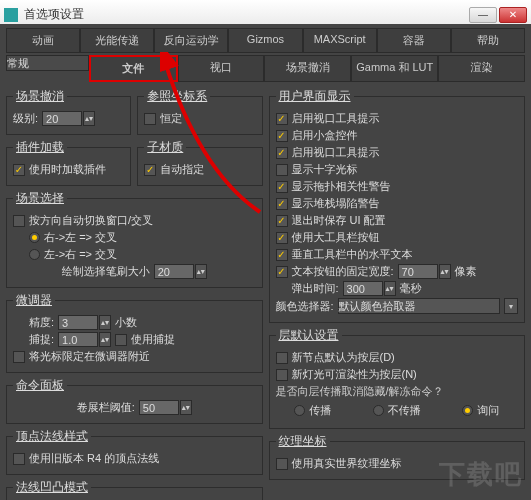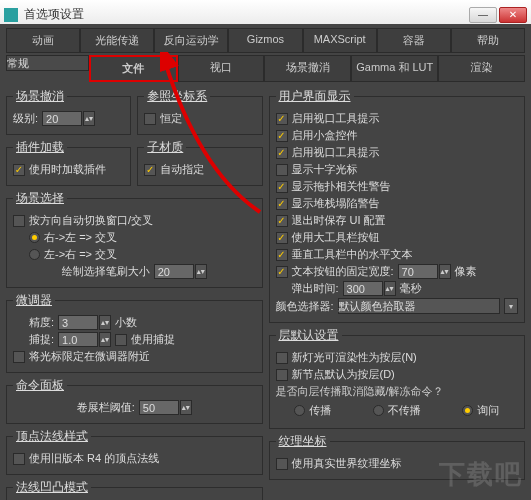--- a/index.html
+++ b/index.html
@@ -243,25 +243,25 @@
           <span class="txt">颜色选择器:</span>
           <span class="sel" style="flex:1">默认颜色拾取器</span>
           <span class="selbtn">▾</span>
         </div>
       </fieldset>
 
       <fieldset>
         <legend>层默认设置</legend>
         <div class="row">
             <span class="cb"></span>
+            <span class="txt">新节点默认为按层(D)</span>
+          </div>
+        <div class="row">
+            <span class="cb"></span>
             <span class="txt">新灯光可渲染性为按层(N)</span>
-          </div>
-        <div class="row">
-            <span class="cb"></span>
-            <span class="txt">新节点默认为按层(D)</span>
           </div>
         <div class="row">
             <span class="txt sub">是否向层传播取消隐藏/解冻命令？</span>
           </div>
         <div class="row" style="justify-content:space-around">
           <span class="row">
               <span class="rb"></span>
               <span class="txt">传播</span>
             </span>
           <span class="row">

